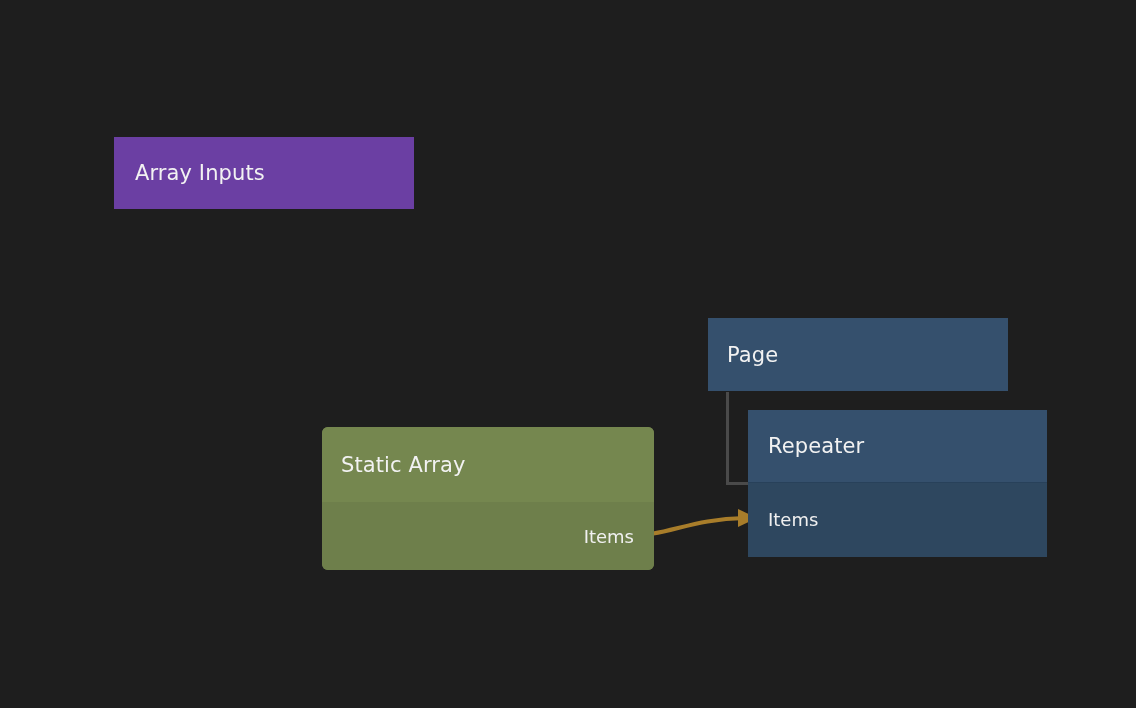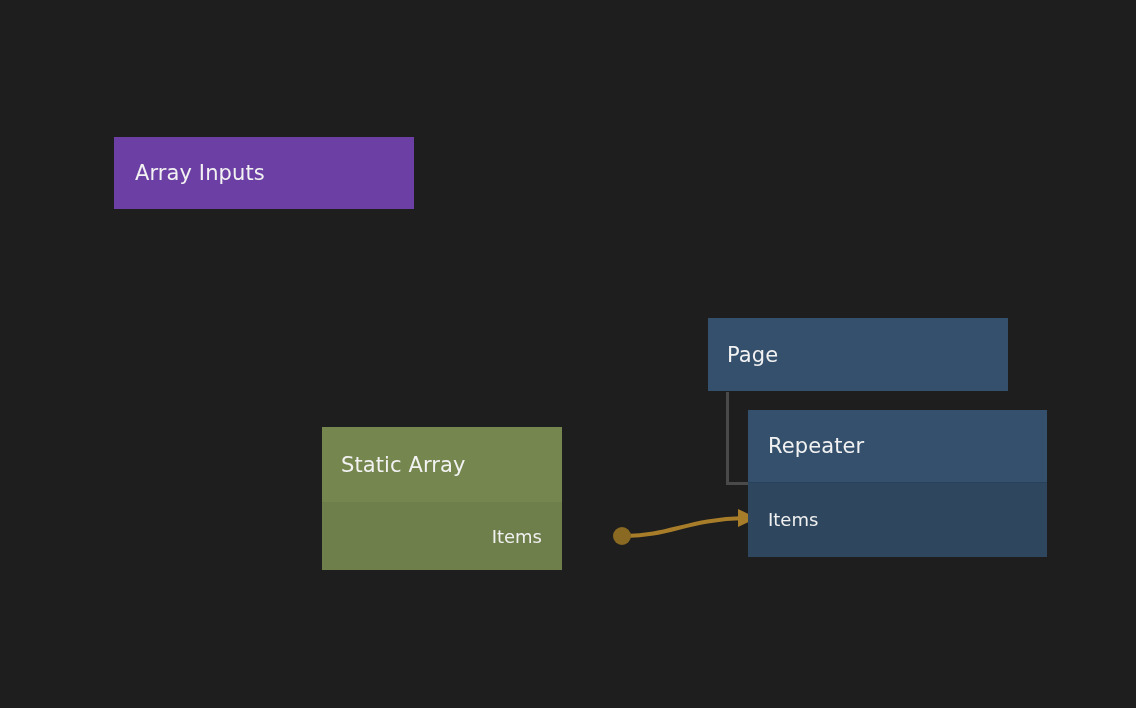--- a/index.html
+++ b/index.html
@@ -105,23 +105,24 @@
   #node-repeater .node-body {
     height: 73px;
     background: #2e475f;
   }
   #node-repeater .port-row.in { padding-left: 20px; }
 
   
   #node-static-array {
     left: 322px;
     top: 427px;
-    width: 240px;
+    width: 332px;
     height: 143px;
     background: #6e7f4b;
+    border-radius: 6px;
   }
   #node-static-array .node-header {
     height: 75px;
     padding-left: 19px;
     background: #75874f;
   }
   #node-static-array .node-body {
     height: 68px;
     background: #6e7f4b;
   }

